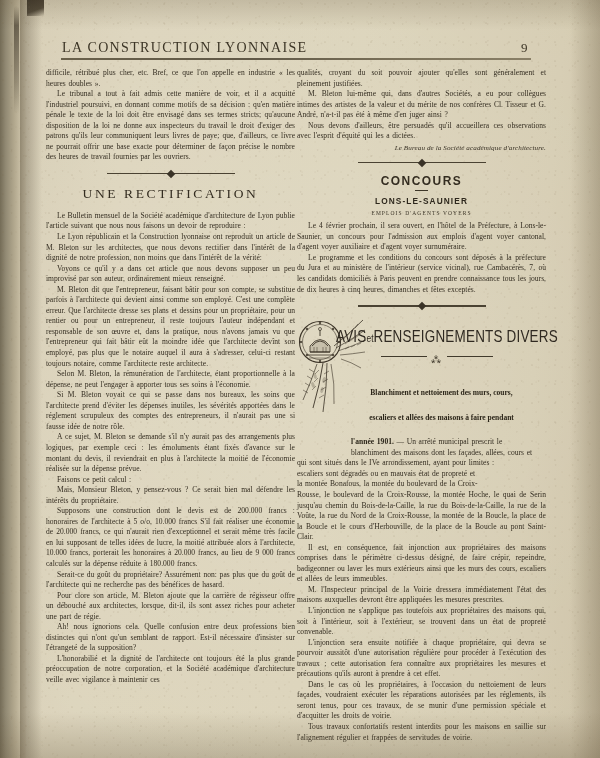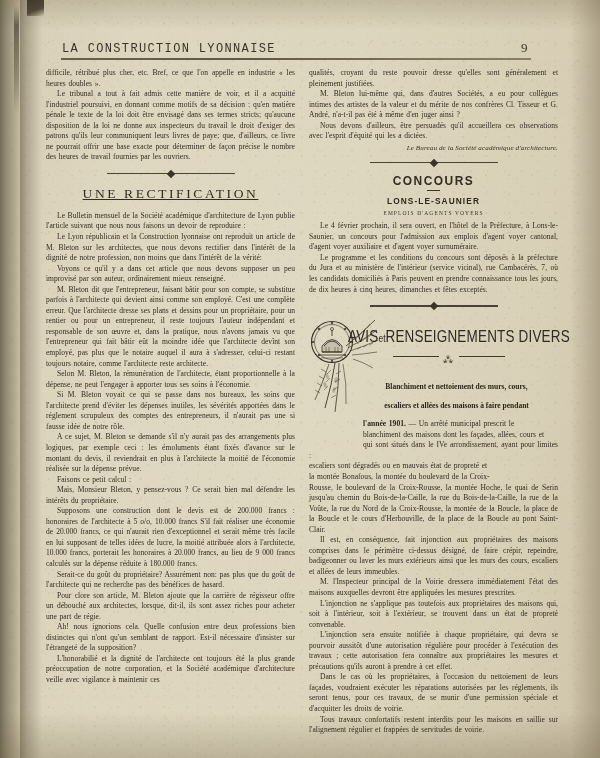--- a/index.html
+++ b/index.html
@@ -86,46 +86,45 @@
   
   #running-head {
     position: absolute;
     left: 62px; top: 40px;
     width: 466px;
     display: flex;
     align-items: baseline;
     justify-content: space-between;
   }
   .journal-title {
-    font-size: 12px;
+    font-size: 14px;
     letter-spacing: 1.35px;
     color: #3c3526;
     white-space: nowrap;
-    font-family: Liberation Mono, monospace;
   }
   .folio-number {
     font-size: 13px;
     color: #3c3526;
     letter-spacing: .5px;
   }
   #head-rule {
     position: absolute;
     left: 61px; top: 58px;
     width: 470px; height: 2px;
     background: linear-gradient(90deg, #554c36 0%, #4a4231 40%, #6b6149 75%, #7b7159 100%);
     opacity: .85;
   }
 
   
   #columns {
     position: absolute;
     left: 46px; top: 68px;
     width: 512px; height: 640px;
     display: flex;
-    gap: 14px;
+    gap: 2px;
   }
   .column {
     width: 249px;
     position: relative;
   }
 
   
   p.par {
     margin: 0 0 0px 0;
     font-size: 7.55px;
@@ -166,21 +165,20 @@
     text-align: center;
     font-size: 13.5px;
     letter-spacing: 2.6px;
     color: #332c20;
     margin: 9px 0 9px 0;
     font-family: "Liberation Sans", "DejaVu Sans", sans-serif;
     font-weight: 400;
   }
   .section-title.serif-caps {
     font-family: "Liberation Serif", "DejaVu Serif", serif;
-    text-decoration: underline;
   }
 
   .concours-title {
     text-align: center;
     font-size: 13px;
     letter-spacing: 1.6px;
     color: #332c20;
     margin: 0 0 2px 0;
     font-family: "Liberation Sans", "DejaVu Sans", sans-serif;
     transform: scaleX(.92);
@@ -279,21 +277,21 @@
     float: left;
     width: 54px;
     height: 62px;
   }
   .avis-lead {
     text-align: center;
     font-size: 7.5px;
     line-height: 10.6px;
     font-weight: bold;
     color: #2b2519;
-    margin: 8px;
+    margin: 14px;
   }
   p.par.avis-first-center {
     text-indent: 0;
   }
 </style>
 </head>
 <body>
 
 <div id="scan-page">
 
@@ -331,21 +329,21 @@
       <p class="par">Mais, Monsieur Bleton, y pensez-vous ? Ce serait bien mal défendre les intérêts du propriétaire.</p>
       <p class="par">Supposons une construction dont le devis est de 200.000 francs : honoraires de l'architecte à 5 o/o, 10.000 francs S'il fait réaliser une économie de 20.000 francs, ce qui n'aurait rien d'exceptionnel et serait même très facile en lui supposant de telles idées de lucre, la moitié attribuée alors à l'architecte, 10.000 francs, porterait les honoraires à 20.000 francs, au lieu de 9 000 francs calculés sur la dépense réduite à 180.000 francs.</p>
       <p class="par">Serait-ce du goût du propriétaire? Assurément non: pas plus que du goût de l'architecte qui ne recherche pas des bénéfices de hasard.</p>
       <p class="par">Pour clore son article, M. Bleton ajoute que la carrière de régisseur offre un débouché aux architectes, lorsque, dit-il, ils sont assez riches pour acheter une part de régie.</p>
       <p class="par">Ah! nous ignorions cela. Quelle confusion entre deux professions bien distinctes qui n'ont qu'un semblant de rapport. Est-il nécessaire d'insister sur l'étrangeté de la supposition?</p>
       <p class="par">L'honorabilié et la dignité de l'architecte ont toujours été la plus grande préoccupation de notre corporation, et la Société académique d'architecture veille avec vigilance à maintenir ces</p>
     </div>
 
     <div class="column">
 
-      <p class="par noindent">qualités, croyant du reste pouvoir dresse qu'elles sont généralement et pleinement justifiées.</p>
+      <p class="par noindent">qualités, croyant du soit pouvoir ajouter qu'elles sont généralement et pleinement justifiées.</p>
       <p class="par">M. Bleton lui-même qui, dans d'autres Sociétés, a eu pour collègues intimes des artistes de la valeur et du mérite de nos confrères Cl. Tisseur et G. André, n'a-t-il pas été à même d'en juger ainsi ?</p>
       <p class="par">Nous devons d'ailleurs, être persuadés qu'il accueillera ces observations avec l'esprit d'équité qui les a dictées.</p>
 
       <p class="signature">Le Bureau de la Société académique d'architecture.</p>
 
       <div class="rule-orn"></div>
 
       <h2 class="concours-title">CONCOURS</h2>
       <div class="tiny-rule"></div>
       <h3 class="place-title">LONS-LE-SAUNIER</h3>

